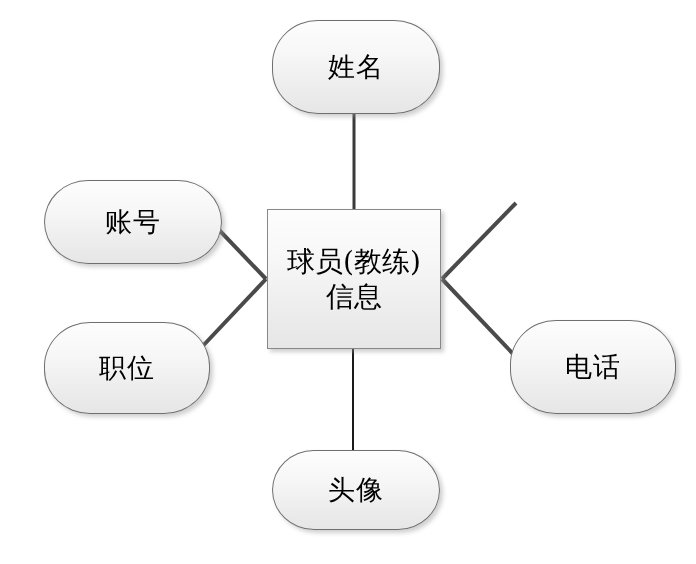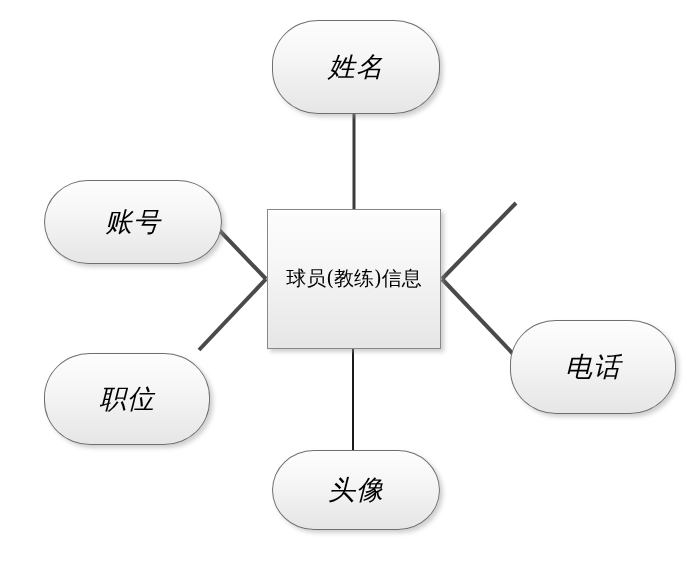--- a/index.html
+++ b/index.html
@@ -36,38 +36,37 @@
     background: linear-gradient(to bottom, #fdfdfd 0%, #f7f7f7 35%, #ededed 72%, #e6e6e6 100%);
     border: 1px solid #6f6f6f;
     box-shadow: 3px 3px 4px rgba(150,150,150,0.45);
     z-index: 3;
   }
   .attr-node {
     border-radius: 46px / 44px;
     font-size: 27px;
     line-height: 1.15;
     letter-spacing: 1px;
-    font-style: italic;
   }
   .entity-node {
     border-radius: 0;
     border: 1px solid #888888;
-    font-size: 20px;
+    font-size: 28px;
     line-height: 1.26;
     letter-spacing: 0px;
     padding: 4px 10px;
   }
   .entity-node .entity-text {
     display: block;
     width: 100%;
   }
   
   #node-name      { left: 272px; top: 20px;  width: 168px; height: 94px; }
   #node-account   { left: 44px;  top: 180px; width: 178px; height: 84px; }
-  #node-position  { left: 44px;  top: 322px; width: 166px; height: 92px; margin-top: 31px; }
+  #node-position  { left: 44px;  top: 322px; width: 166px; height: 92px; }
   #node-gender    { left: 510px; top: 166px; width: 166px; height: 94px; }
   #node-phone     { left: 510px; top: 320px; width: 166px; height: 94px; }
   #node-avatar    { left: 272px; top: 450px; width: 168px; height: 80px; }
   #node-entity    { left: 267px; top: 209px; width: 174px; height: 140px; }
 </style>
 </head>
 <body>
 
 <div id="canvas">
 

